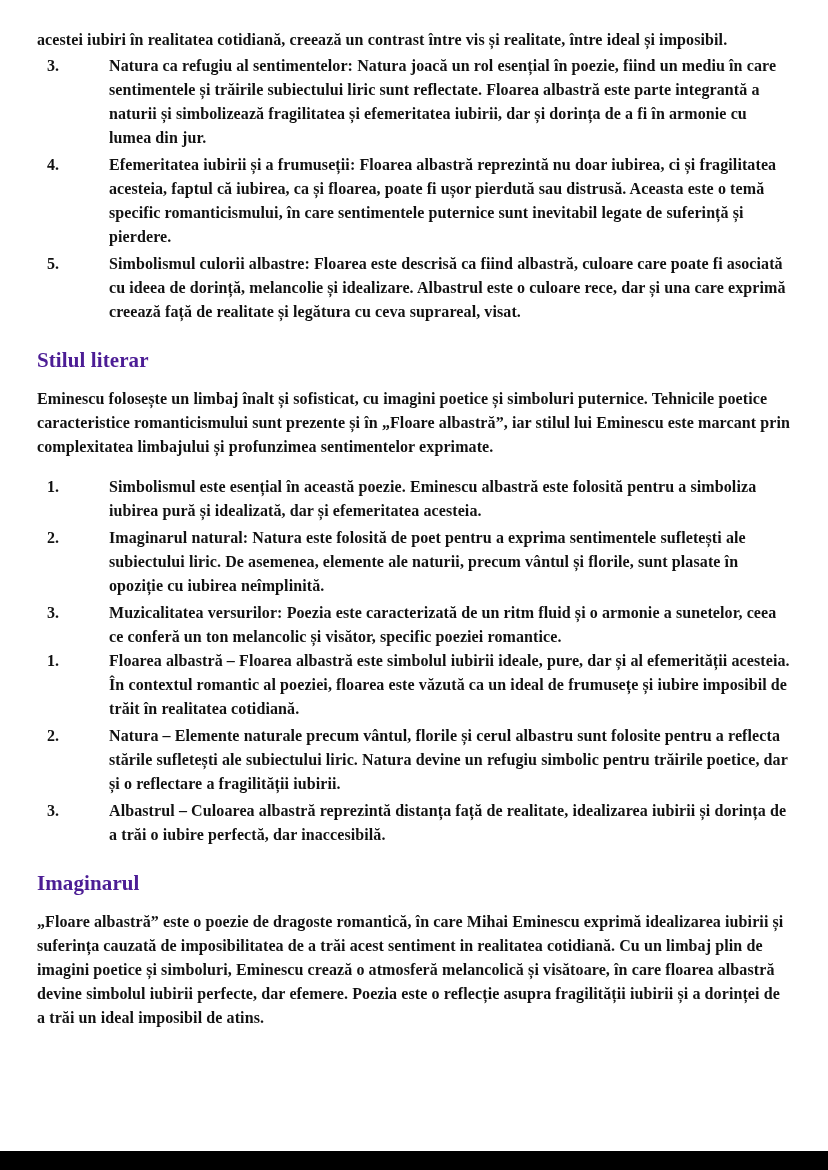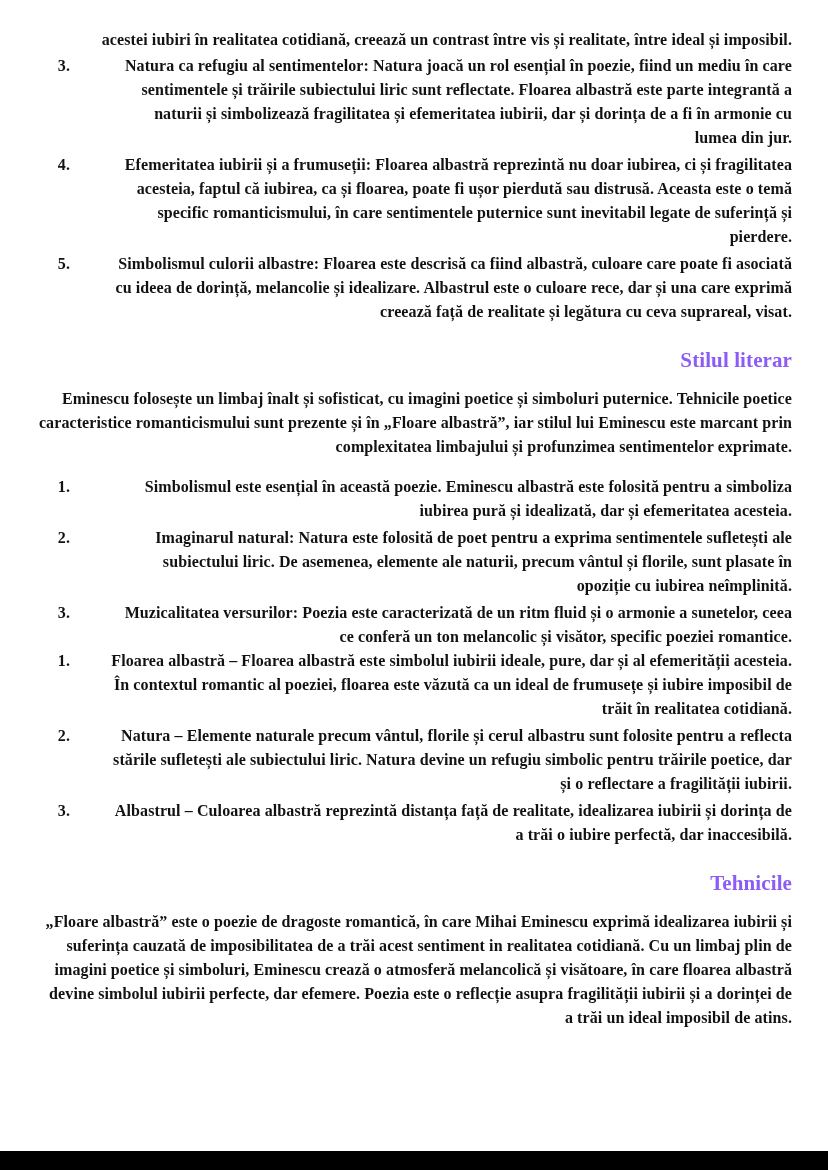--- a/index.html
+++ b/index.html
@@ -1,33 +1,33 @@
 <!DOCTYPE html>
 <html lang="ro"><head>
 <meta charset="utf-8">
 <style>
-  * { margin:0; padding:0; box-sizing:border-box;text-align:right; }
+  * { margin:0; padding:0; box-sizing:border-box; }
   html, body { width:828px; height:1170px; }
   body {
     background:#ffffff;
     font-family:"Liberation Serif","DejaVu Serif",serif;
     font-weight:700;
     color:#121212;
     overflow:hidden;
     position:relative;
   }
   .content { padding:28px 36px 0 37px; }
   .body-text { font-size:16px; line-height:24px; letter-spacing:0.1px; text-rendering:optimizeLegibility; }
   .indented { margin-left:33px; }
   .olist { margin:0; }
   .li { display:flex; }
   .li + .li { margin-top:3px; }
   .num { flex:0 0 33px; width:33px; padding-left:10px; }
   .txt { flex:1;margin-left:39px; }
-  h2.heading { font-size:21px; line-height:25px; margin:24px 0 14px 0; color:#8b5cf6; font-weight:700; }
+  h2.heading { font-size:21px; line-height:25px; margin:24px 0 14px 0; color:#4c1d95; font-weight:700; }
   p.para { margin:0 0 16px 0; }
   p.cont { margin:0 0 2px 0; }
   .bottom-bar { position:absolute; left:0; bottom:0; width:828px; height:19px; background:#000000; }
 </style>
 </head>
 <body>
 
 <div class="content body-text">
 
   <p class="cont indented">acestei iubiri în realitatea cotidiană, creează un contrast între vis și realitate, între ideal și imposibil.</p>
@@ -75,19 +75,19 @@
     <div class="li">
       <span class="num">2.</span>
       <span class="txt">Natura – Elemente naturale precum vântul, florile și cerul albastru sunt folosite pentru a reflecta stările sufletești ale subiectului liric. Natura devine un refugiu simbolic pentru trăirile poetice, dar și o reflectare a fragilității iubirii.</span>
     </div>
     <div class="li">
       <span class="num">3.</span>
       <span class="txt">Albastrul – Culoarea albastră reprezintă distanța față de realitate, idealizarea iubirii și dorința de a trăi o iubire perfectă, dar inaccesibilă.</span>
     </div>
   </div>
 
-  <h2 class="heading">Tehnicile</h2>
+  <h2 class="heading">Imaginarul</h2>
 
   <p class="para">„Floare albastră” este o poezie de dragoste romantică, în care Mihai Eminescu exprimă idealizarea iubirii și suferința cauzată de imposibilitatea de a trăi acest sentiment in realitatea cotidiană. Cu un limbaj plin de imagini poetice și simboluri, Eminescu crează o atmosferă melancolică și visătoare, în care floarea albastră devine simbolul iubirii perfecte, dar efemere. Poezia este o reflecție asupra fragilității iubirii și a dorinței de a trăi un ideal imposibil de atins.</p>
 
 </div>
 
 <div class="bottom-bar"></div>
 
 </body></html>

